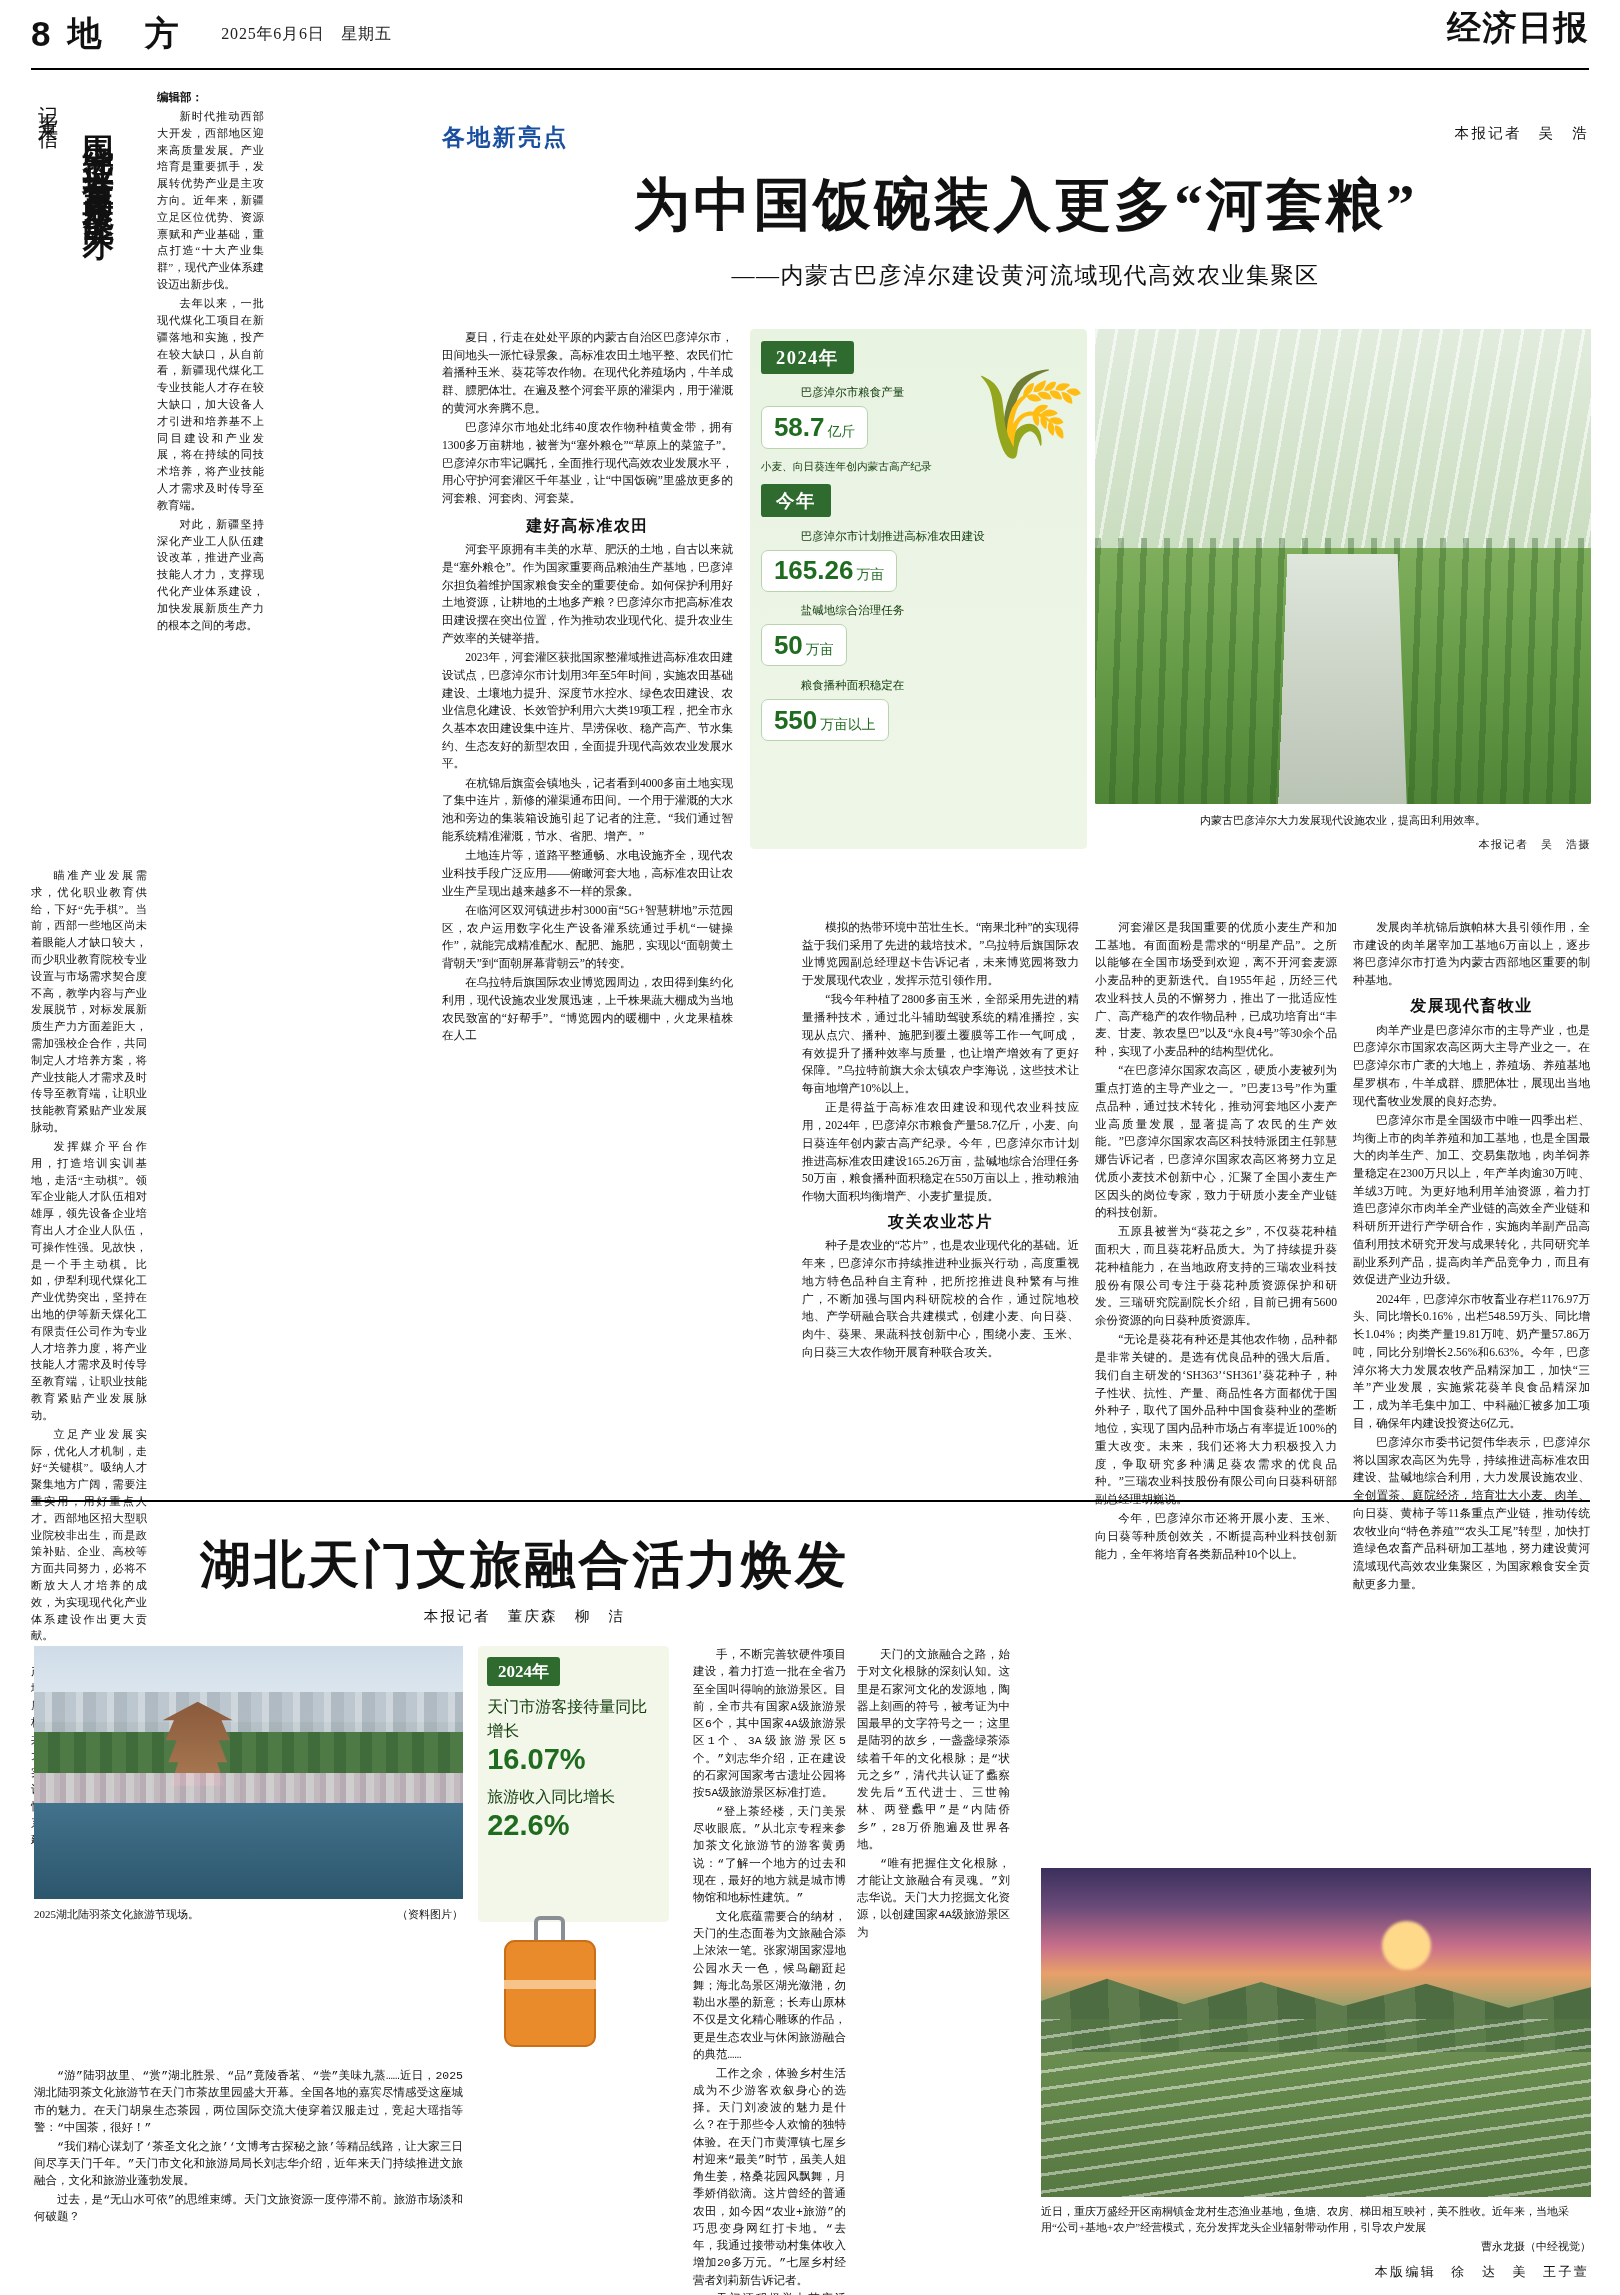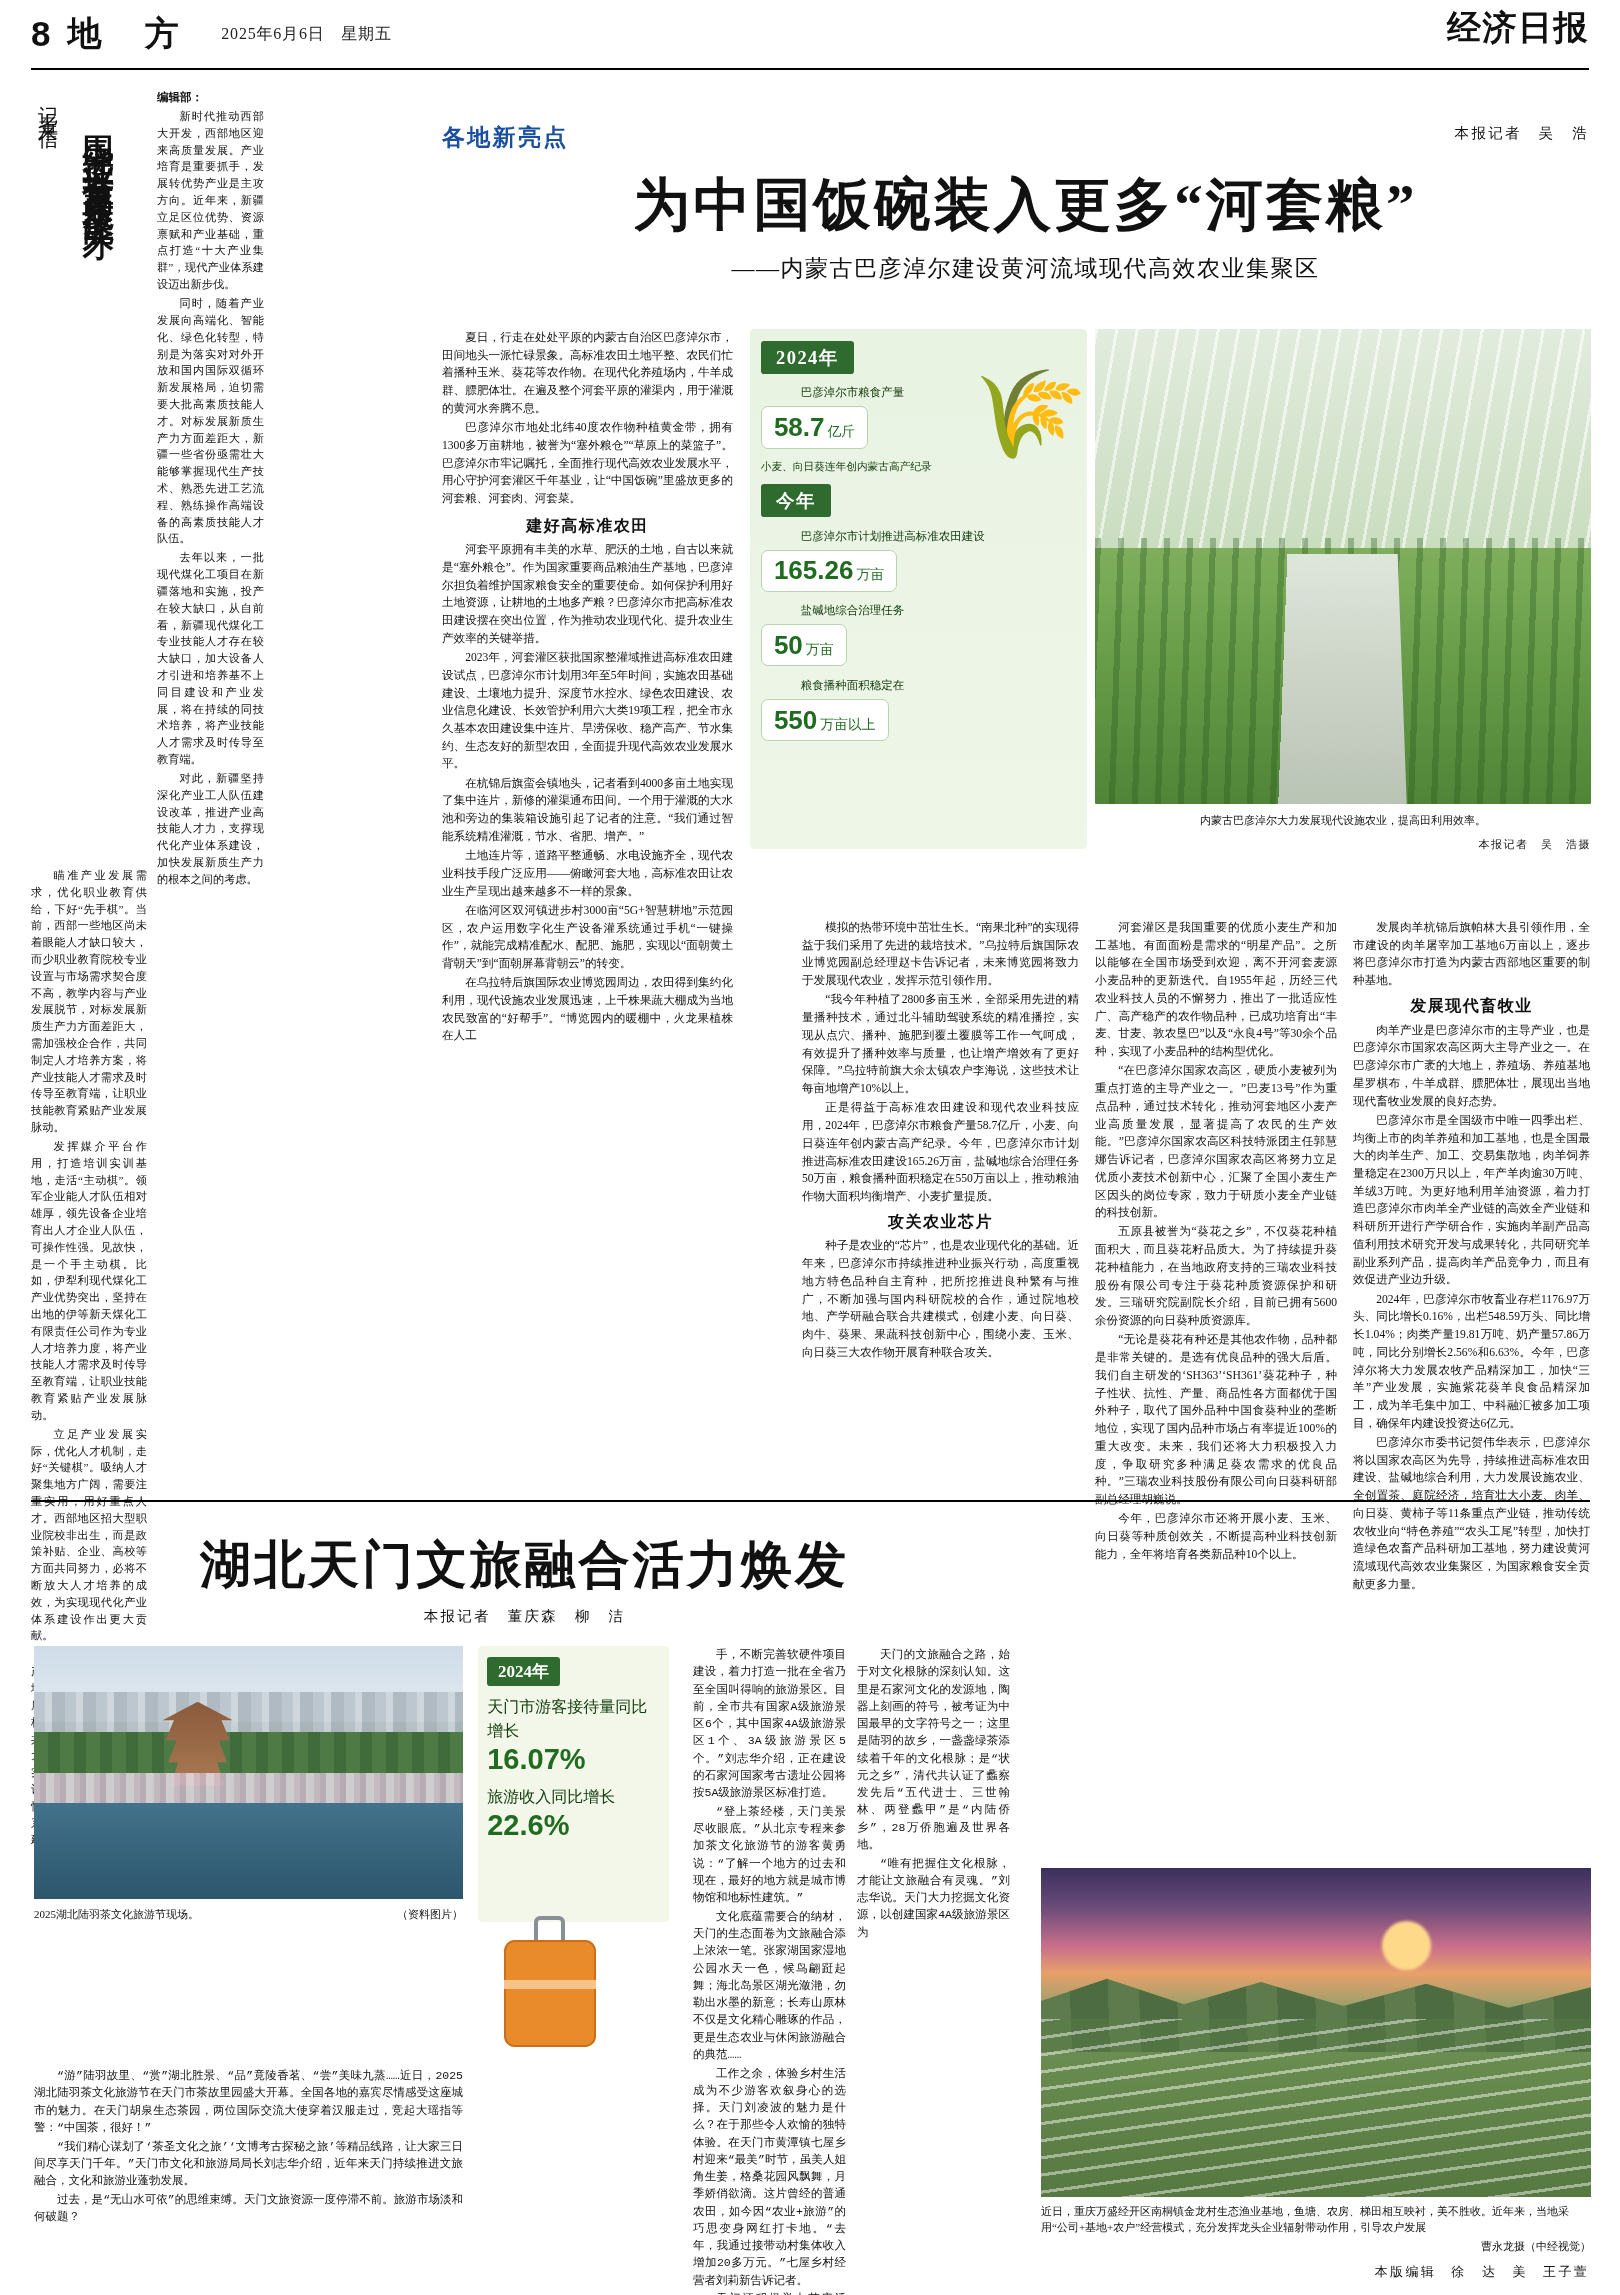--- a/index.html
+++ b/index.html
@@ -35,21 +35,21 @@
 
   
   .ed-col { position:absolute; left:157px; top:90px; width:107px; }
   .ed-col .h { font-size:11.5px; font-weight:bold; margin-bottom:3.1px; }
   .ed-col p { margin:0 0 2.3px 0; text-indent:2em; font-size:11.2px; line-height:1.5; text-align:justify; }
 
   
   .kicker { position:absolute; left:442px; top:122px; font-size:23px; font-weight:bold; color:#1a4fa0; letter-spacing:2.3px; }
   .byline-top { position:absolute; right:31px; top:124px; font-size:14.5px; letter-spacing:2.3px; }
   .headline { position:absolute; left:459px; top:167px; width:1133px; text-align:center; font-size:57px; font-weight:bold; letter-spacing:3.1px; }
-  .subhead { position:absolute; left:459px; top:253px; width:1133px; text-align:center; font-size:23px; letter-spacing:1.5px; }
+  .subhead { position:absolute; left:459px; top:260px; width:1133px; text-align:center; font-size:23px; letter-spacing:1.5px; }
 
   .art-cols { position:absolute; left:442px; top:329px; width:291px; }
   .art-cols .sec-h { text-align:center; font-size:16px; font-weight:bold; margin:7.7px 0 4.6px 0; letter-spacing:1.5px; }
   .art-cols p { margin:0 0 1.5px 0; text-indent:2em; font-size:11.6px; line-height:1.53; text-align:justify; }
 
   .art-col2 { position:absolute; left:802px; top:919px; width:277px; }
   .art-col3 { position:absolute; left:1095px; top:919px; width:242px; }
   .art-col4 { position:absolute; left:1353px; top:919px; width:237px; }
   .art-col2 p, .art-col3 p, .art-col4 p { margin:0 0 1.5px 0; text-indent:2em; font-size:11.6px; line-height:1.53; text-align:justify; }
   .sec-h2 { text-align:center; font-size:16px; font-weight:bold; margin:6.1px 0 4.6px 0; letter-spacing:1.5px; }
@@ -154,21 +154,20 @@
       <p>立足产业发展实际，优化人才机制，走好“关键棋”。吸纳人才聚集地方广阔，需要注重实用，用好重点人才。西部地区招大型职业院校非出生，而是政策补贴、企业、高校等方面共同努力，必将不断放大人才培养的成效，为实现现代化产业体系建设作出更大贡献。</p>
       <p>人才效则产业兴，产业兴则西部兴。西部地区经济转型升级、高质量发展，需要职业院校、企业、高校等方面共同努力，必将不断放大人才培养的成效，为实现现代化产业体系建设提供坚强支撑，为加快建设现代化产业体系、推进中国式现代化建设作出更大贡献。</p>
       <div class="sig">记者乔文汇于乌鲁木齐</div>
       <div class="sig">2025年6月5日</div>
     </div>
   </div>
 
   <div class="ed-col">
     <div class="h">编辑部：</div>
     <p>新时代推动西部大开发，西部地区迎来高质量发展。产业培育是重要抓手，发展转优势产业是主攻方向。近年来，新疆立足区位优势、资源禀赋和产业基础，重点打造“十大产业集群”，现代产业体系建设迈出新步伐。</p>
-    <p>同时，随着产业发展向高端化、智能化、绿色化转型，特别是为落实对对外开放和国内国际双循环新发展格局，迫切需要大批高素质技能人才。对标发展新质生产力方面差距大，新疆一些省份亟需壮大能够掌握现代生产技术、熟悉先进工艺流程、熟练操作高端设备的高素质技能人才队伍。</p>
     <p>去年以来，一批现代煤化工项目在新疆落地和实施，投产在较大缺口，从自前看，新疆现代煤化工专业技能人才存在较大缺口，加大设备人才引进和培养基不上同目建设和产业发展，将在持续的同技术培养，将产业技能人才需求及时传导至教育端。</p>
     <p>对此，新疆坚持深化产业工人队伍建设改革，推进产业高技能人才力，支撑现代化产业体系建设，加快发展新质生产力的根本之间的考虑。</p>
   </div>
 
   <div class="kicker">各地新亮点</div>
   <div class="byline-top">本报记者　吴　浩</div>
   <div class="headline">为中国饭碗装入更多“河套粮”</div>
   <div class="subhead">——内蒙古巴彦淖尔建设黄河流域现代高效农业集聚区</div>
 
   <div class="art-cols">

